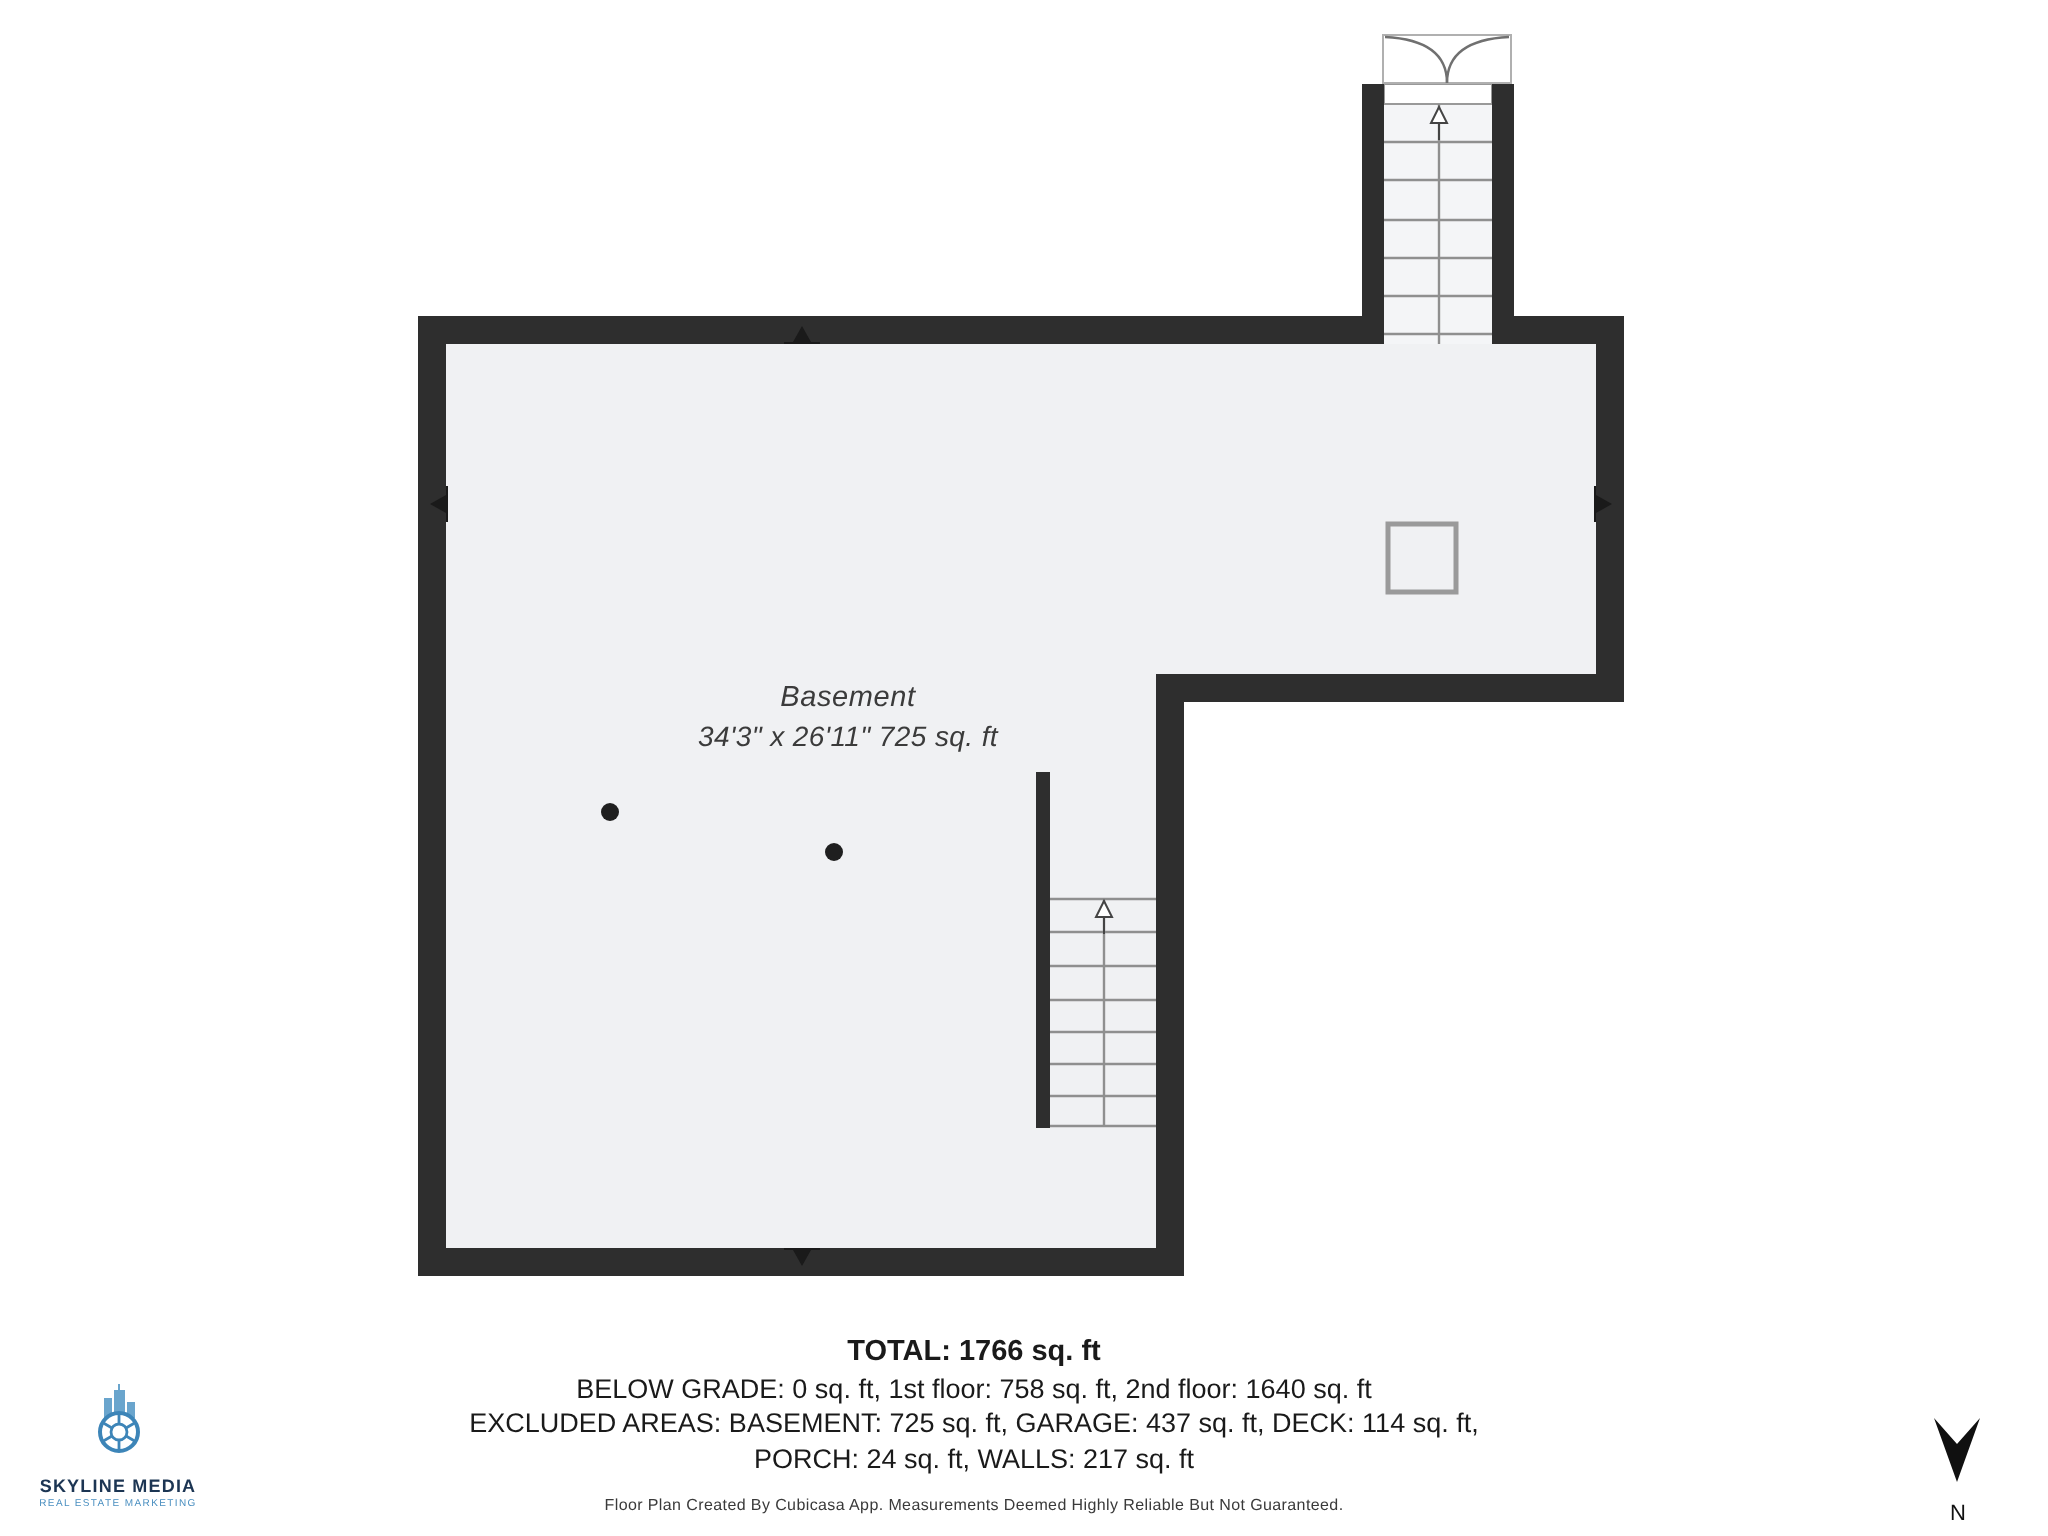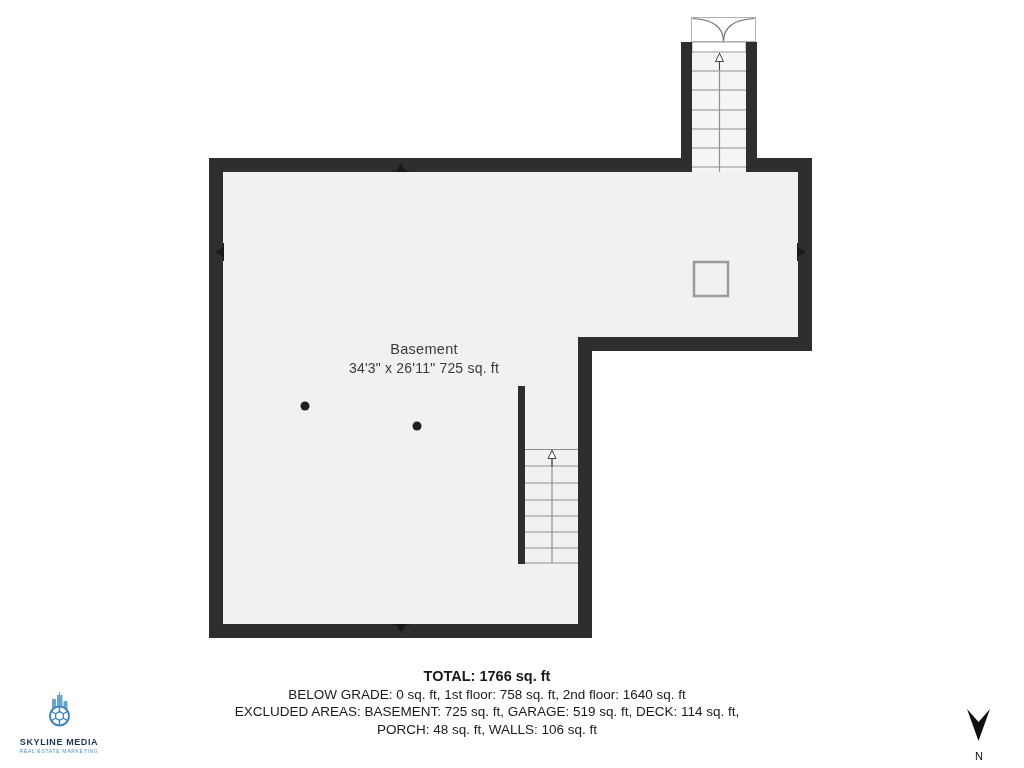--- a/index.html
+++ b/index.html
@@ -1,19 +1,19 @@
 <!DOCTYPE html>
 <html><head>
 <meta charset="utf-8">
 <style>
   html,body{margin:0;padding:0;}
   body{width:1024px;height:768px;background:#ffffff;font-family:"Liberation Sans",sans-serif;}
   .canvas{position:relative;width:1024px;height:768px;overflow:hidden;background:#fff;}
   .plan-svg{position:absolute;left:0;top:0;}
-  .room-label{position:absolute;left:284px;top:341px;width:280px;text-align:center;color:#3b3b3b;}
+  .room-label{position:absolute;left:284px;top:341px;width:280px;text-align:center;color:#3b3b3b;font-style:italic;}
   .room-name{font-size:14.5px;letter-spacing:0.3px;}
   .room-dims{font-size:14px;margin-top:3px;letter-spacing:0.2px;}
   .footer{position:absolute;left:0;top:668px;width:974px;text-align:center;color:#1a1a1a;}
   .footer .total{font-size:14.5px;font-weight:bold;}
   .footer .detail{font-size:13.5px;margin-top:2.5px;}
   .footer .disclaimer{font-size:8px;color:#3a3a3a;margin-top:11px;letter-spacing:0.2px;}
   .logo{position:absolute;left:14px;top:692px;width:90px;text-align:center;}
   .logo-name{font-size:9px;font-weight:bold;color:#1c3553;letter-spacing:0.6px;margin-top:5px;}
   .logo-tagline{font-size:5px;color:#4a8fc0;letter-spacing:0.7px;margin-top:1px;}
   .compass{position:absolute;left:944px;top:700px;width:70px;text-align:center;}
@@ -105,22 +105,23 @@
   </svg>
 
   <div class="room-label">
     <div class="room-name">Basement</div>
     <div class="room-dims">34'3" x 26'11" 725 sq. ft</div>
   </div>
 
   <div class="footer">
     <div class="total">TOTAL: 1766 sq. ft</div>
     <div class="detail">BELOW GRADE: 0 sq. ft, 1st floor: 758 sq. ft, 2nd floor: 1640 sq. ft</div>
-    <div class="detail">EXCLUDED AREAS: BASEMENT: 725 sq. ft, GARAGE: 519 sq. ft, DECK: 114 sq. ft,</div>
-    <div class="detail">PORCH: 48 sq. ft, WALLS: 106 sq. ft</div>
+    <div class="detail">EXCLUDED AREAS: BASEMENT: 725 sq. ft, GARAGE: 437 sq. ft, DECK: 114 sq. ft,</div>
+    <div class="detail">PORCH: 24 sq. ft, WALLS: 217 sq. ft</div>
+    <div class="disclaimer">Floor Plan Created By Cubicasa App. Measurements Deemed Highly Reliable But Not Guaranteed.</div>
   </div>
 
   <div class="logo">
     <svg width="90" height="36" viewBox="0 0 90 36">
       <g fill="#6aa5cd">
         <rect x="38" y="7" width="4" height="10"></rect>
         <rect x="43" y="3" width="5.5" height="14"></rect>
         <rect x="49.5" y="9" width="4" height="8"></rect>
         <line x1="45.5" y1="0" x2="45.5" y2="4" stroke="#6aa5cd" stroke-width="1"></line>
       </g>

